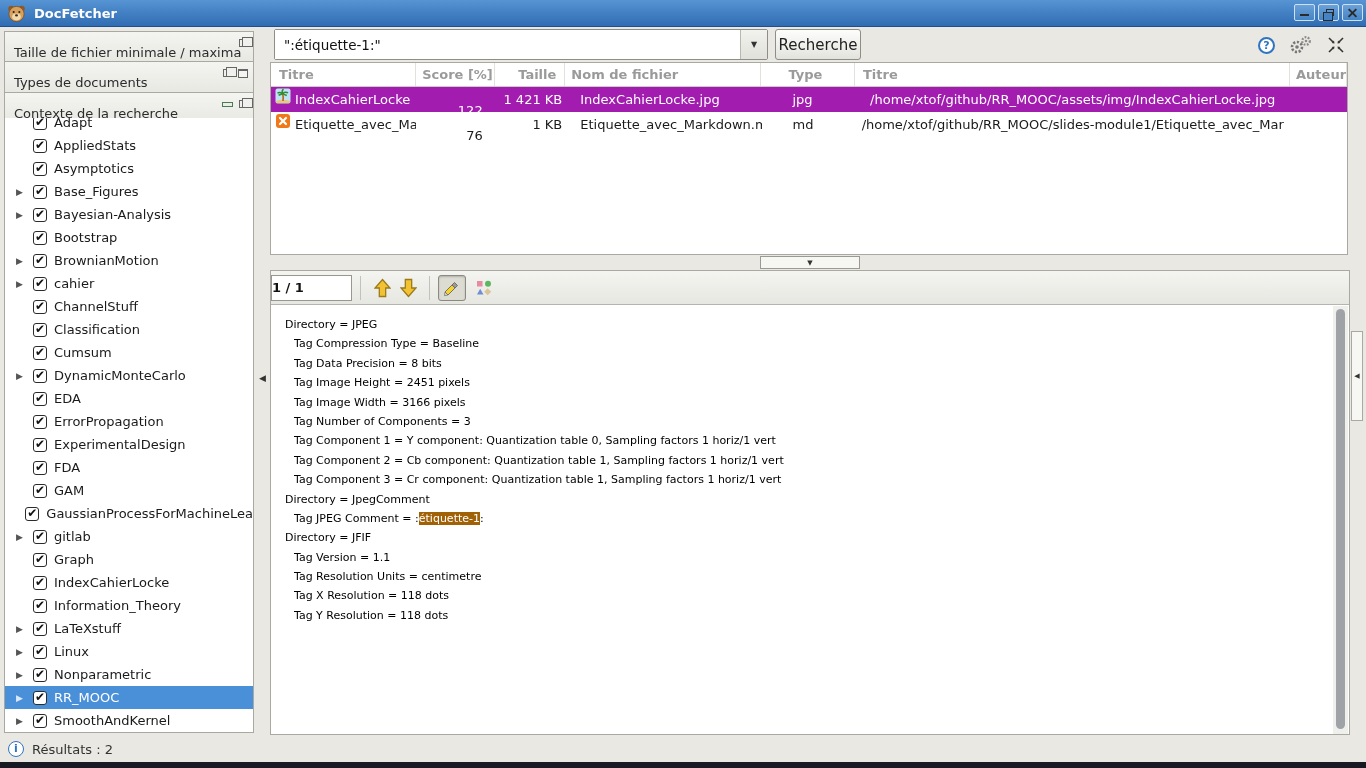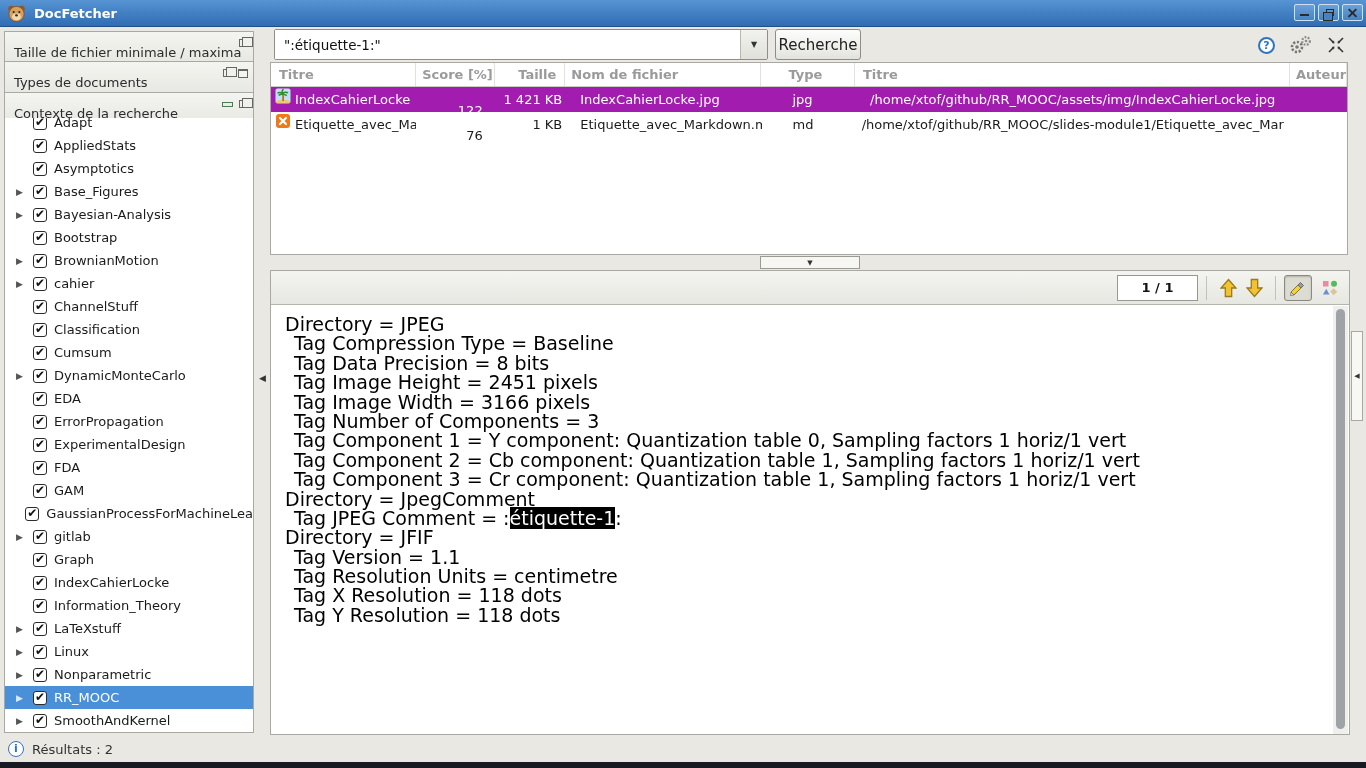--- a/index.html
+++ b/index.html
@@ -95,29 +95,29 @@
     background:#f6f6f2; border:1px solid #9a9a92; text-align:center; font-size:7px; color:#333; line-height:12px; }
 
   
   .preview { position:absolute; left:270px; top:270px; width:1080px; height:465px;
     border:1px solid #a9a9a1; background:#fff; }
   .ptoolbar { position:absolute; left:0; top:0; width:100%; height:34px;
     background:linear-gradient(#f4f4f0,#e7e7e2); border-bottom:1px solid #b5b5ad;
     display:flex; align-items:center; }
   .ptb-sep { width:1px; height:24px; background:#c2c2ba; margin:0 8px; }
   .page-box { width:81px; height:26px; background:#fff; border:1px solid #98988f;
-    text-align:center; line-height:24px; font-weight:600; color:#111; margin-left:846px; }
+    line-height:24px; font-weight:600; color:#111; }
   .arr-btn { width:26px; height:26px; display:flex; align-items:center; justify-content:center; border-radius:3px; }
   .tool-btn { width:28px; height:26px; display:flex; align-items:center; justify-content:center; border-radius:3px; margin-right:4px; }
   .tool-btn.pressed { background:#dcdcd3; border:1px solid #8a8a82; box-shadow:inset 0 1px 2px rgba(0,0,0,.2); }
   .ptext { position:absolute; left:0; top:35px; width:1062px; height:429px; overflow:hidden;
-    padding:9px 0 0 14px; font-size:19px; color:#000; }
+    padding:9px 0 0 14px; font-size:11px; color:#000; }
   .pl { height:19.4px; line-height:19.4px; white-space:nowrap; }
   .pl.ind { padding-left:9px; }
-  .hl { background:#000000; color:#fff; }
+  .hl { background:#a16207; color:#fff; }
   .pscroll { position:absolute; right:1px; top:35px; width:15px; height:428px; background:#efefec; }
   .pscroll .thumb { position:absolute; left:3px; top:3px; width:9px; height:420px; background:#9fa3a8; border-radius:5px; }
 </style>
 </head>
 <body>
 
 <div class="titlebar">
   <svg class="logo" viewBox="0 0 20 20">
     <circle cx="4.5" cy="5" r="3.2" fill="#8a5a2b"></circle>
       <circle cx="15.5" cy="5" r="3.2" fill="#8a5a2b"></circle>

